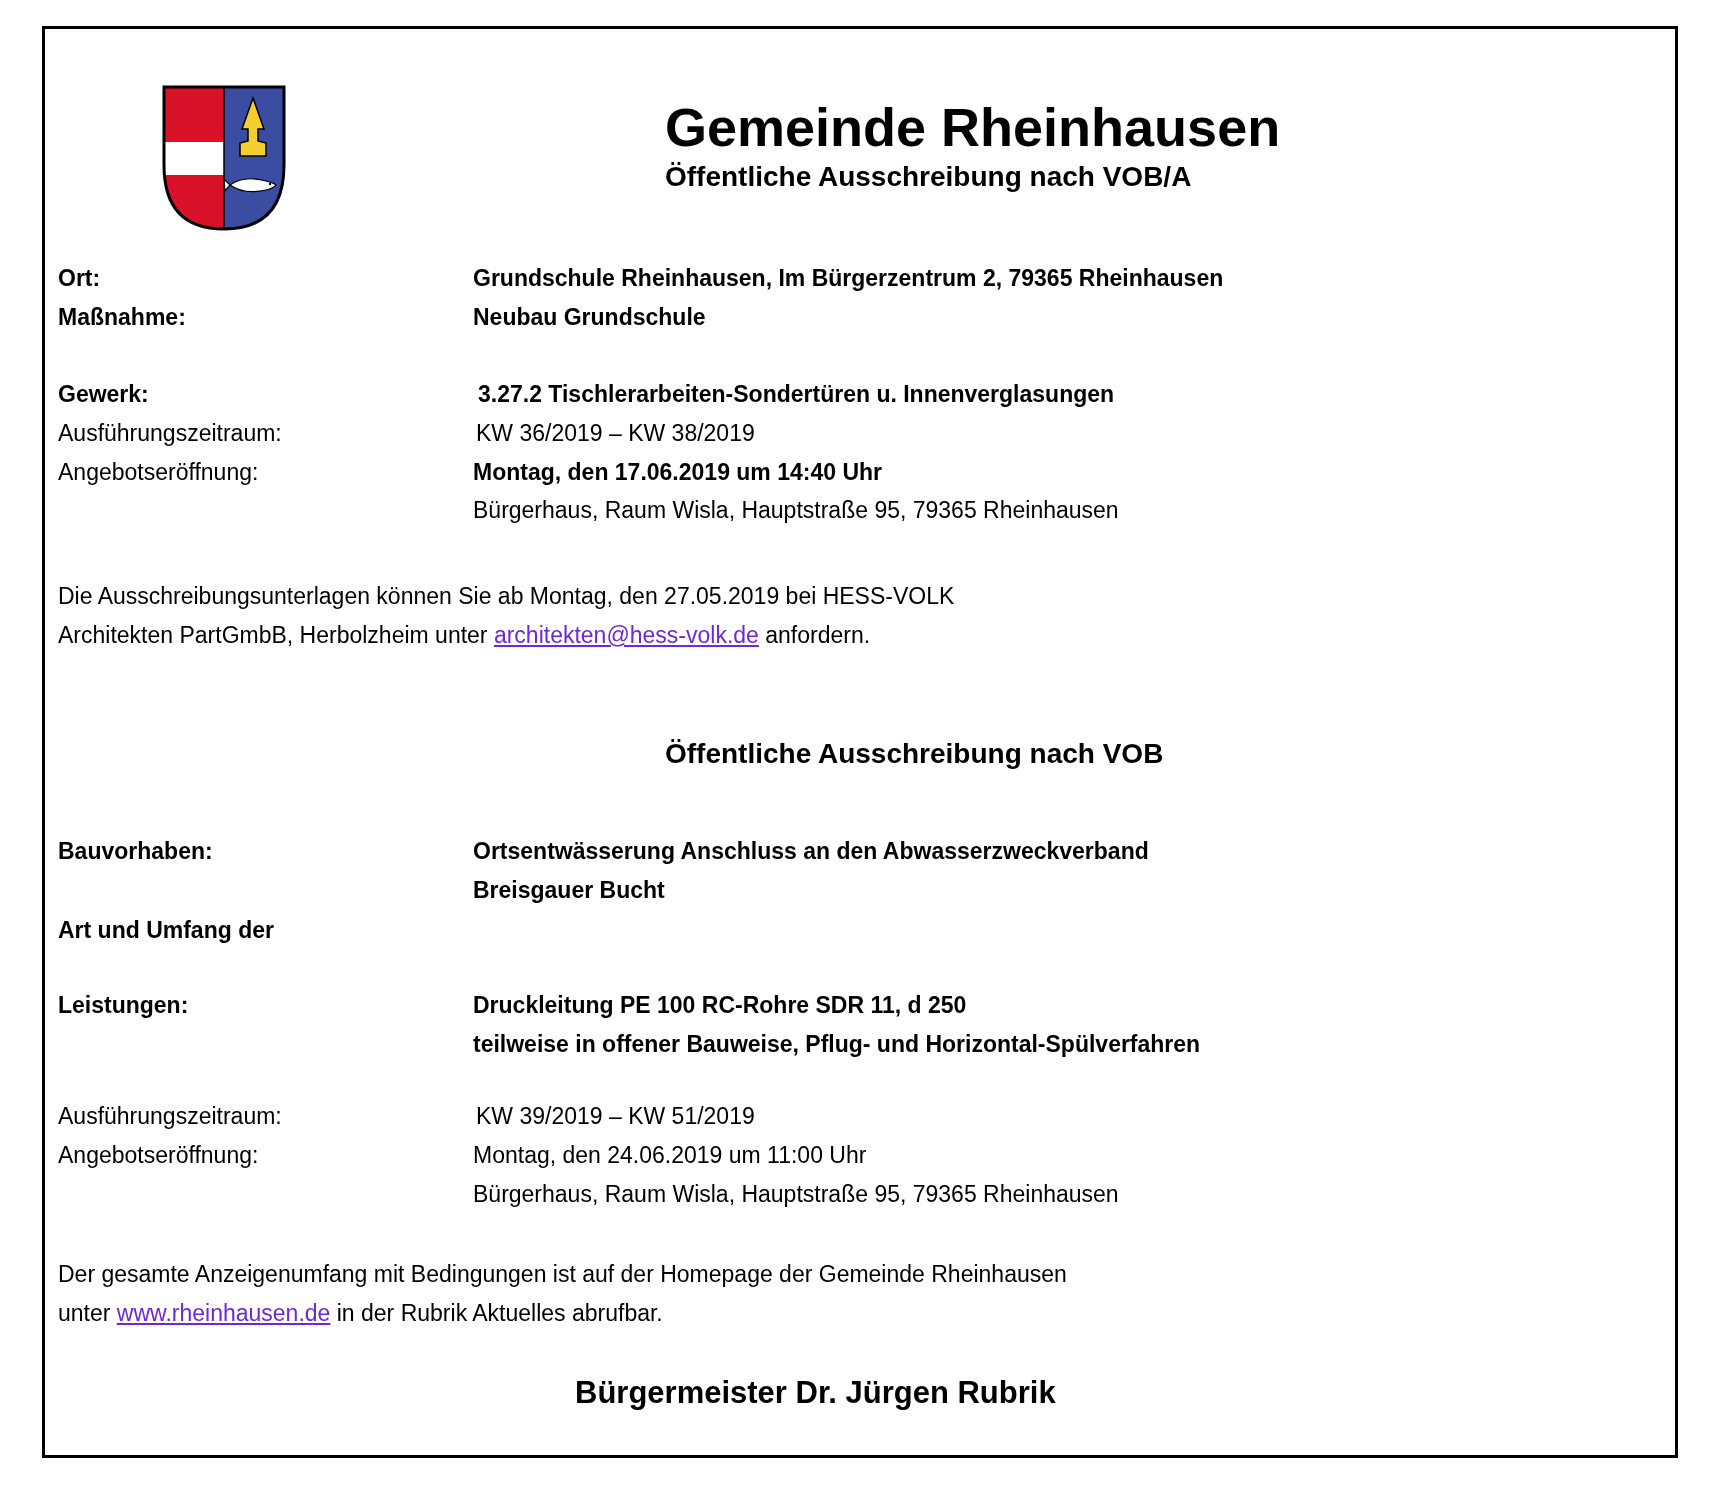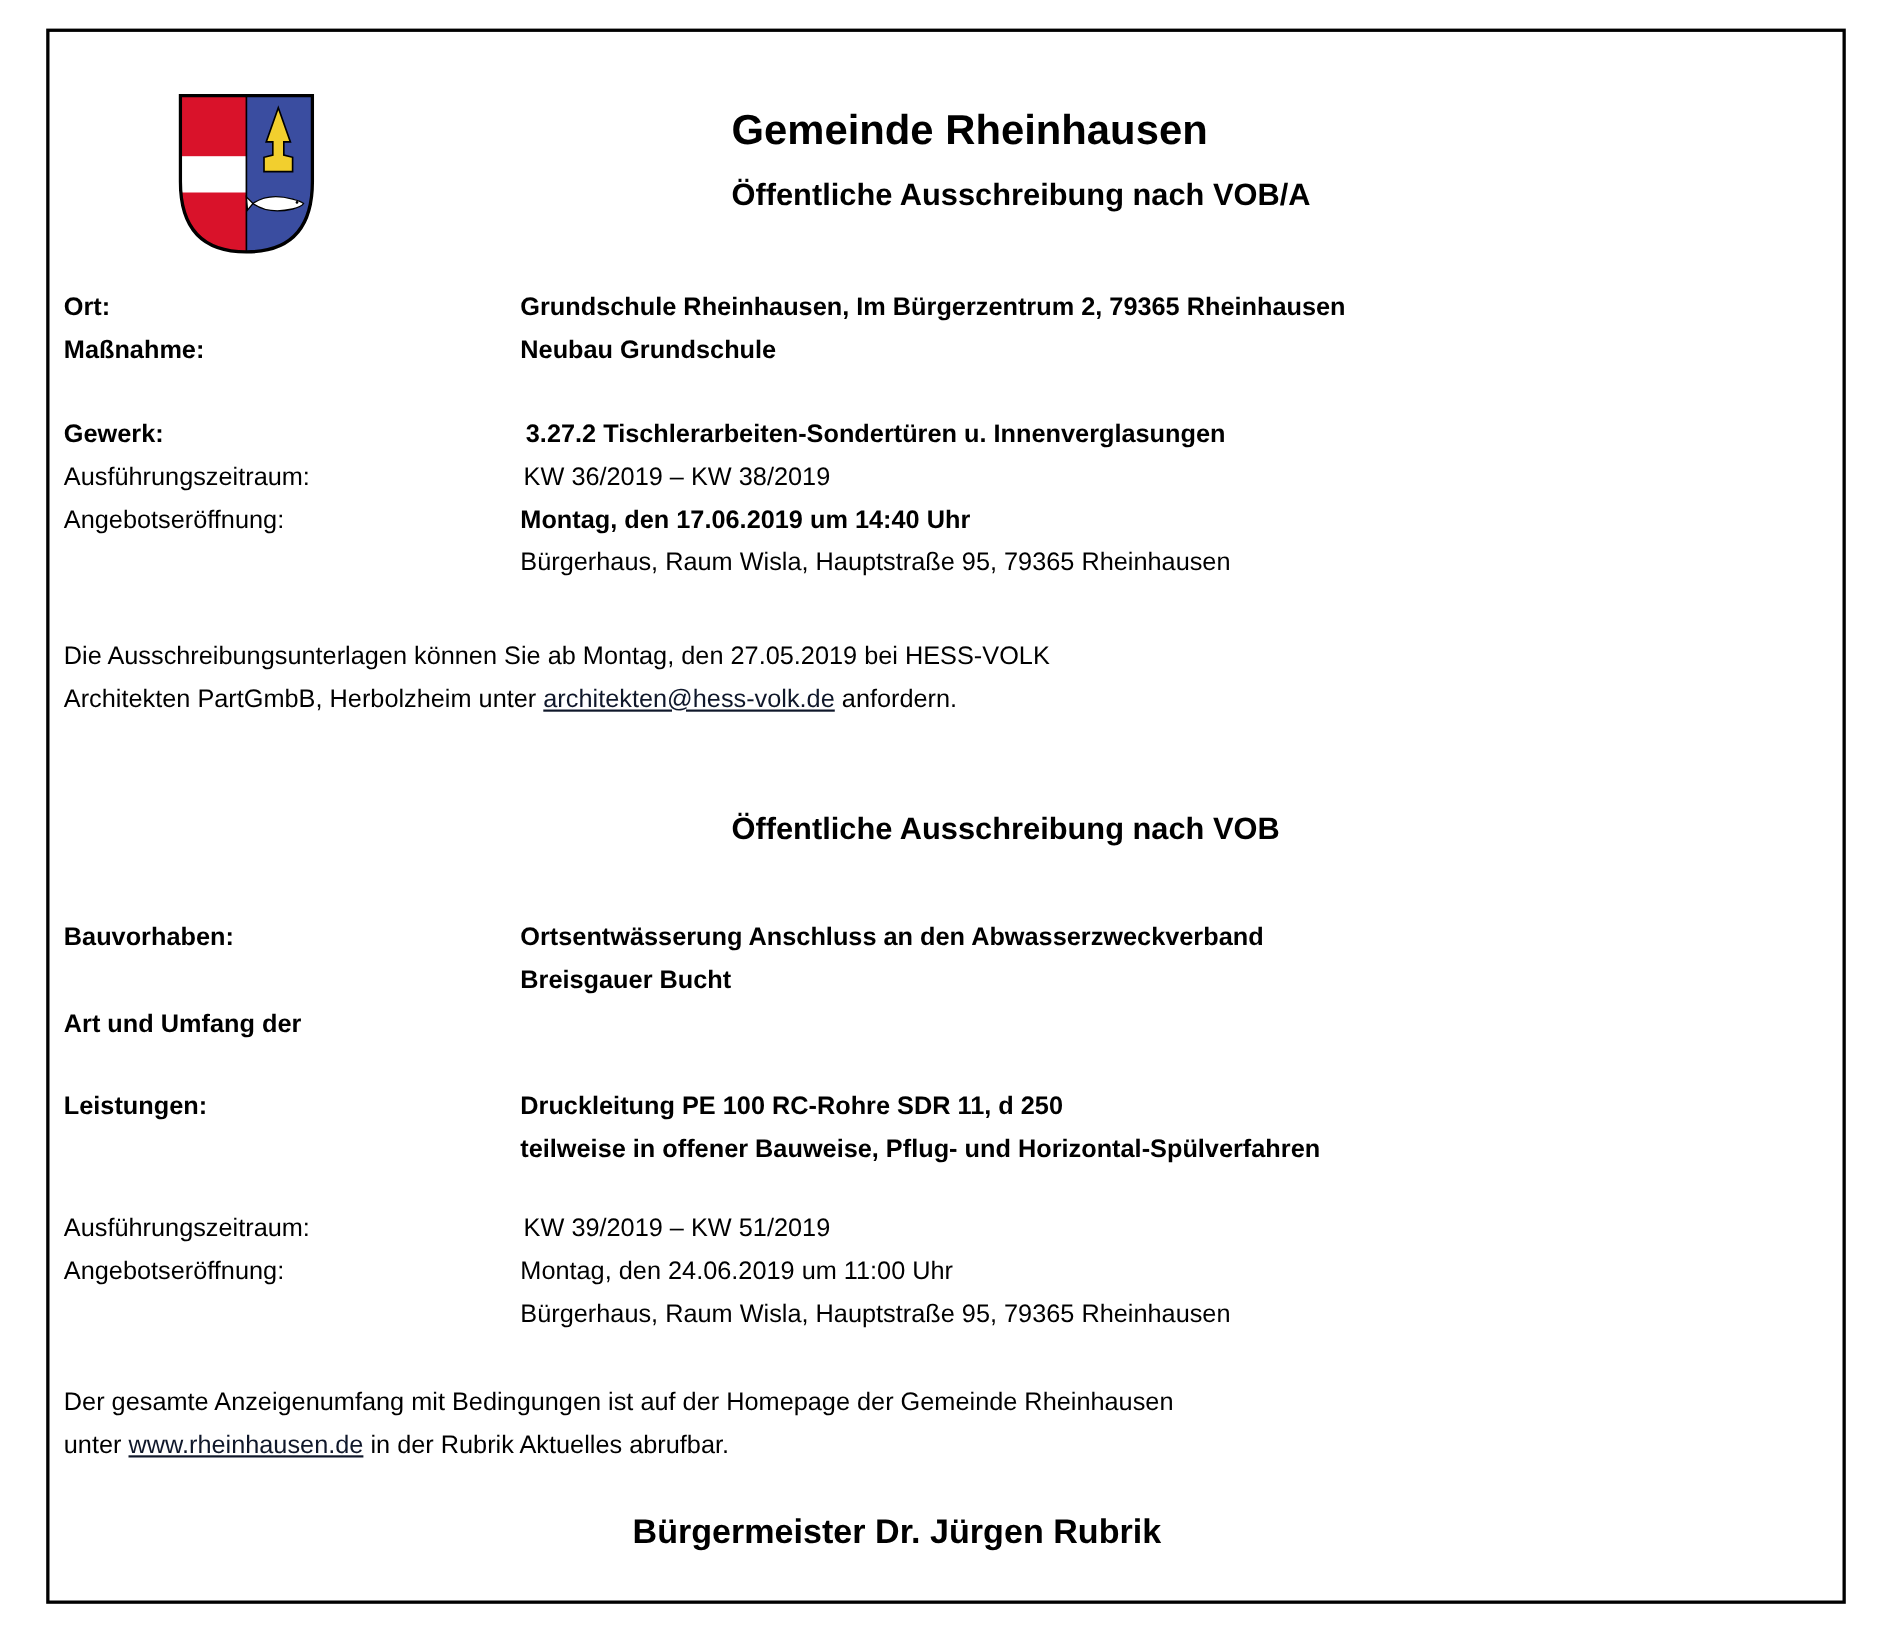--- a/index.html
+++ b/index.html
@@ -3,25 +3,25 @@
   <meta charset="utf-8">
   <style>
     html, body { margin: 0; padding: 0; background: #ffffff; }
     body { width: 1709px; height: 1485px; position: relative; overflow: hidden;
            font-family: "Liberation Sans", sans-serif; color: #000; }
     .frame { position: absolute; left: 42px; top: 26px; width: 1630px; height: 1426px;
              border: 3px solid #000; box-sizing: content-box; }
     .t { position: absolute; white-space: nowrap; line-height: 1; }
     .b { font-weight: bold; }
     .body { font-size: 23px; }
-    .h1 { font-size: 38px; font-weight: bold; }
+    .h1 { font-size: 54px; font-weight: bold; }
     .h2 { font-size: 28px; font-weight: bold; }
     .lbl { left: 58px; }
     .val { left: 473px; }
-    a.link { color: #0f172a; text-decoration: underline; }
+    a.link { color: #6d28d9; text-decoration: underline; }
     .crest { position: absolute; left: 162px; top: 85px; width: 124px; height: 146px; }
   </style>
 </head>
 <body>
 
 <div class="frame"></div>
 
 <svg class="crest" viewBox="0 0 124 146">
   <defs>
     <clipPath id="shieldclip">

